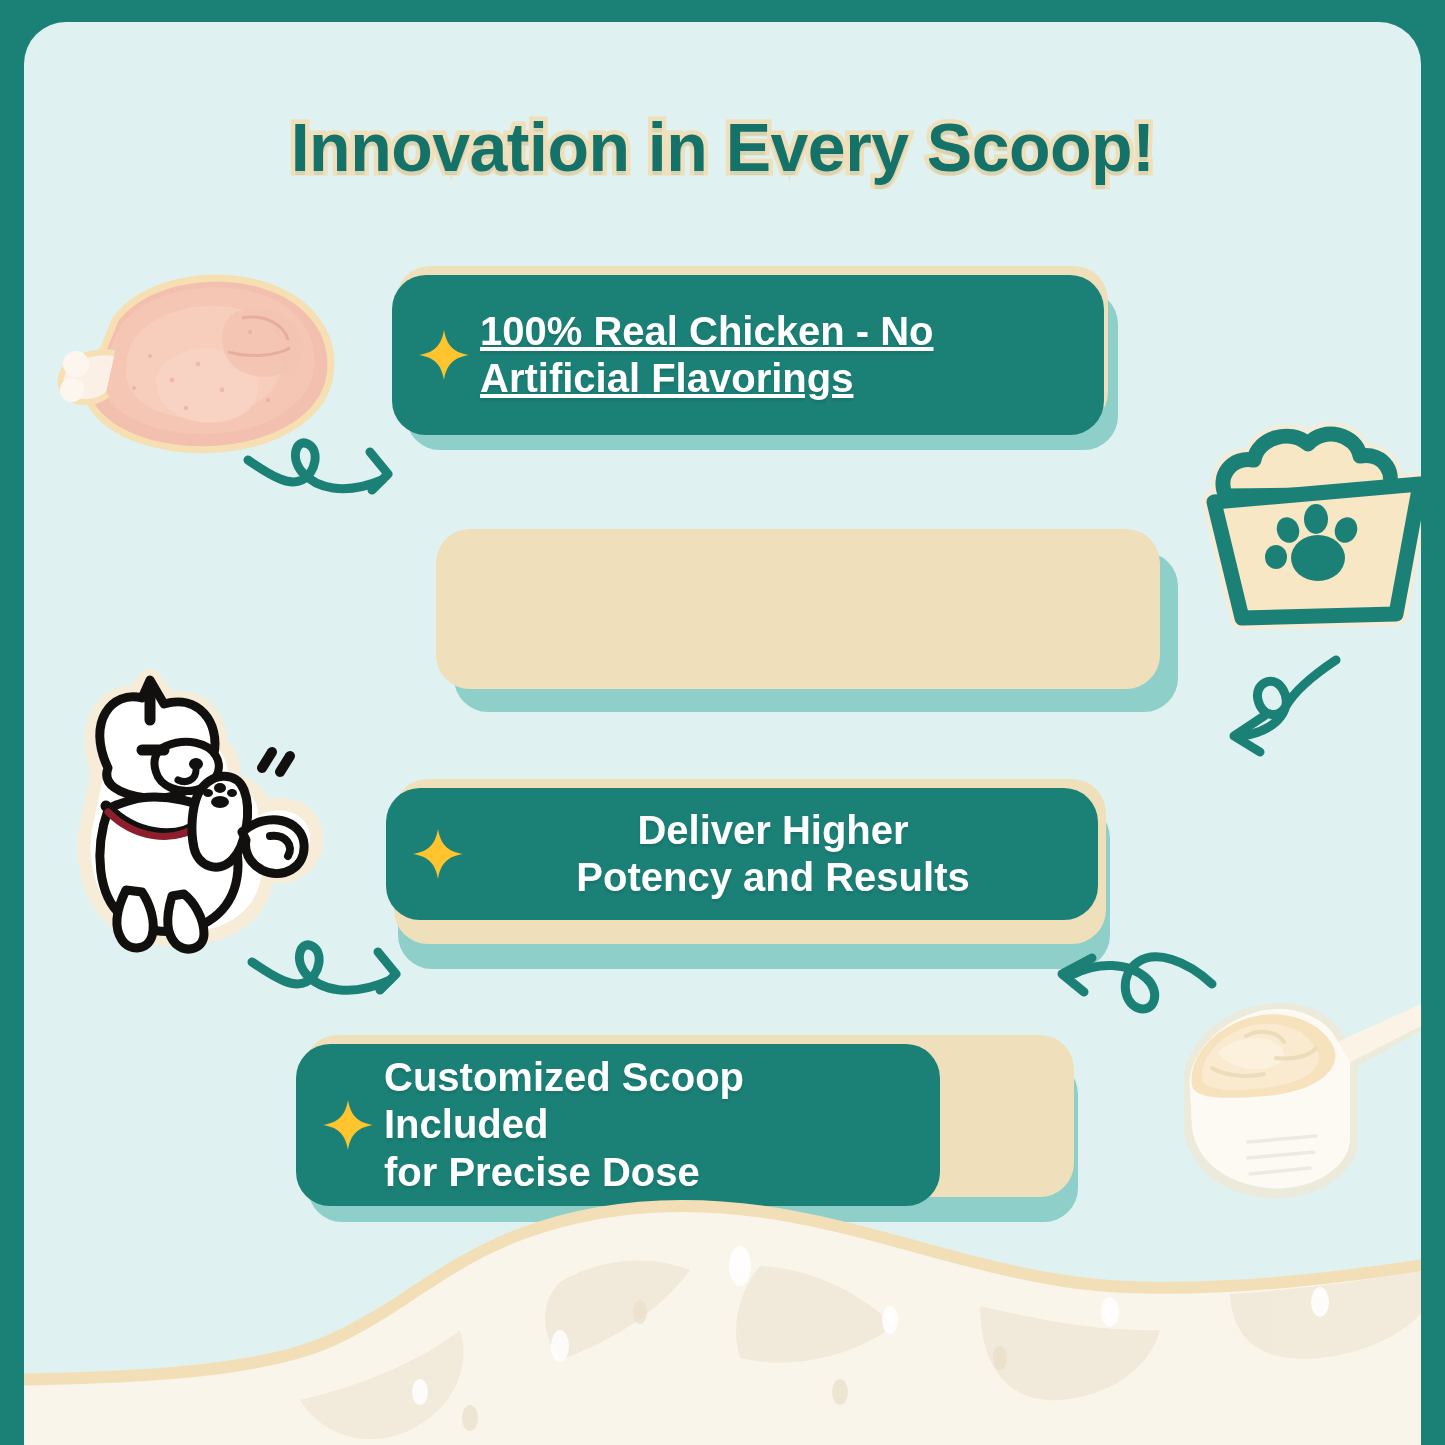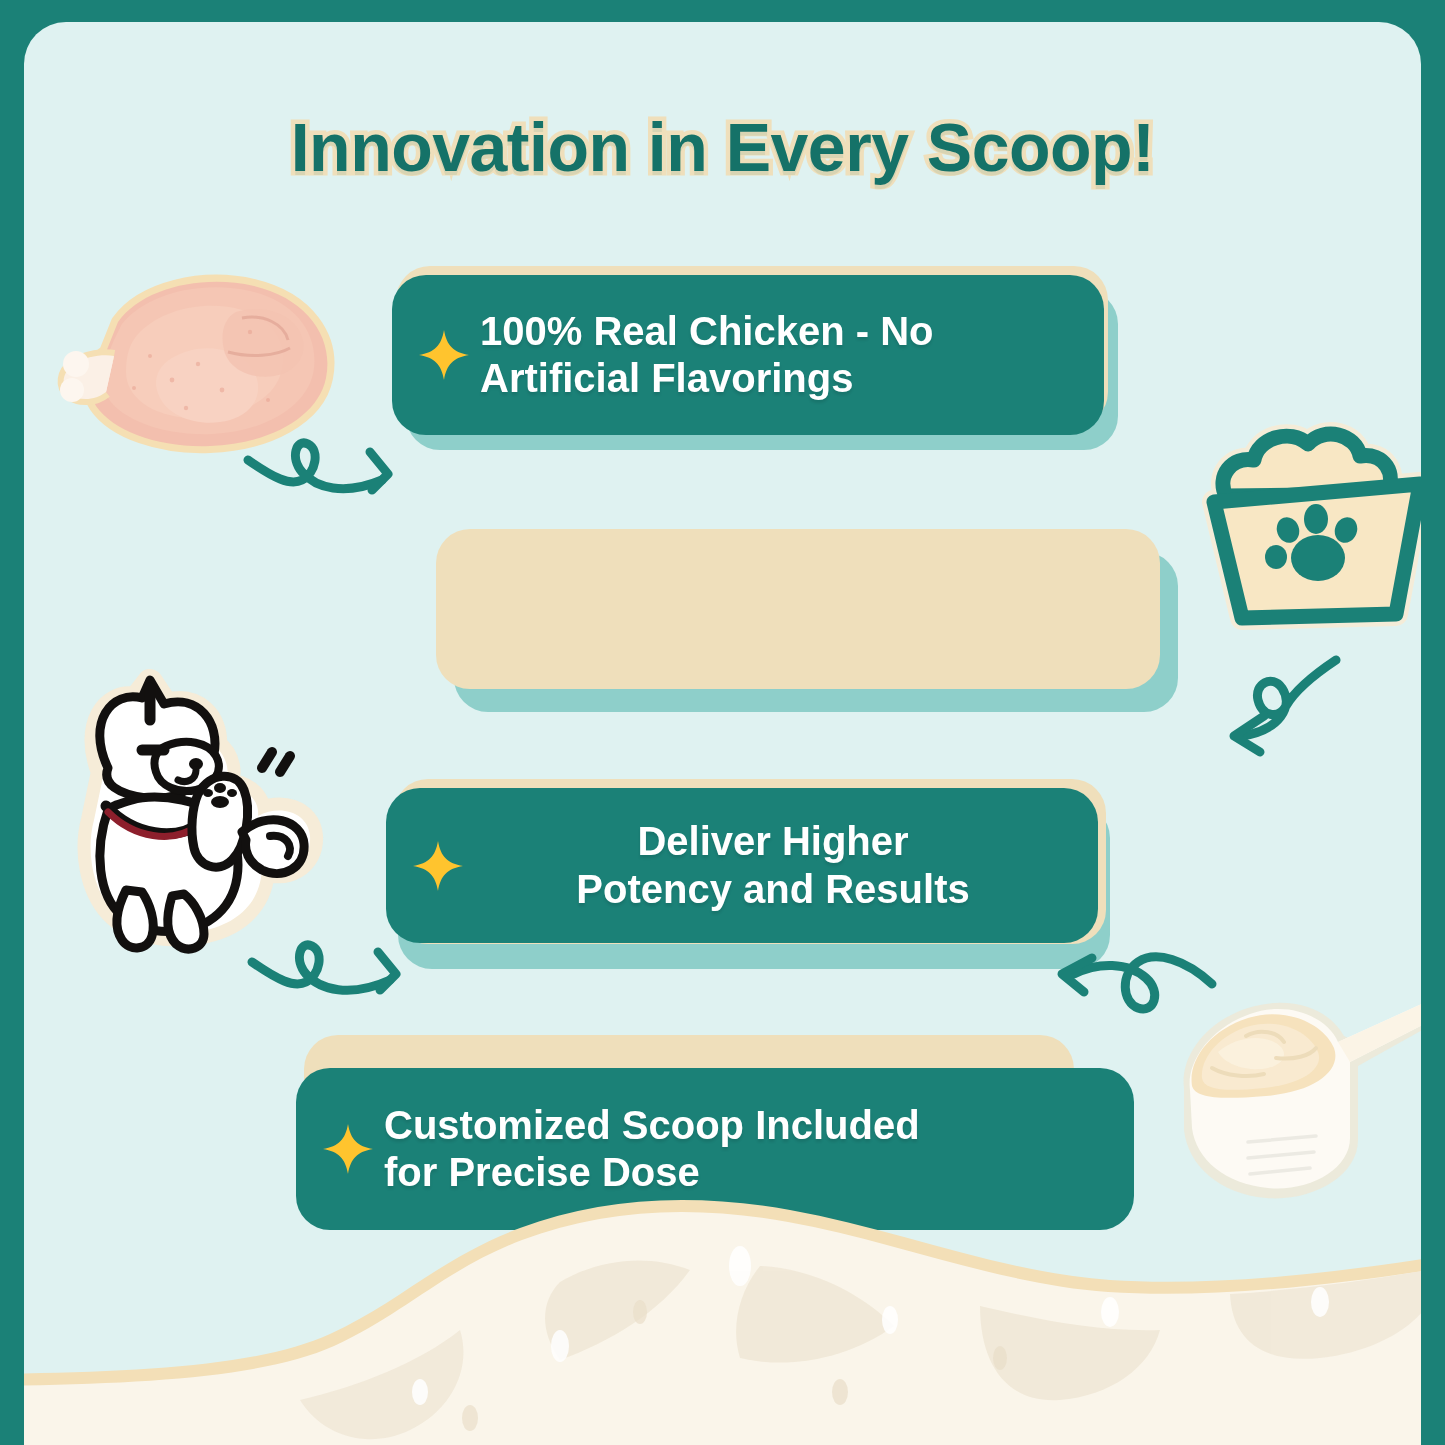--- a/index.html
+++ b/index.html
@@ -65,33 +65,33 @@
   .btext{
     flex:1 1 auto;
     font-size:40px;font-weight:bold;line-height:1.18;
     text-align:center;
     text-shadow:0 3px 3px rgba(0,0,0,.10);
     white-space:pre-line;
   }
   .btext.lead{text-align:left;}
 
   
-  #b1{left:368px;top:253px;width:712px;height:160px;}
+  #b1{left:368px;top:253px;width:712px;height:160px;text-decoration:underline;}
   #b1e{left:372px;top:244px;width:712px;height:160px;}
   #b1s{left:382px;top:268px;width:712px;height:160px;}
 
   #b2{left:420px;top:516px;width:724px;height:160px;}
   #b2e{left:412px;top:507px;width:724px;height:160px;}
   #b2s{left:430px;top:530px;width:724px;height:160px;}
 
-  #b3{left:362px;top:766px;width:712px;height:155px;align-items:center;}
+  #b3{left:362px;top:766px;width:712px;height:132px;align-items:center;}
   #b3e{left:370px;top:757px;width:712px;height:165px;}
   #b3s{left:374px;top:782px;width:712px;height:165px;}
 
-  #b4{left:272px;top:1022px;width:838px;height:162px;margin-top:24px;}
+  #b4{left:272px;top:1022px;width:644px;height:162px;}
   #b4e{left:280px;top:1013px;width:770px;height:162px;}
   #b4s{left:284px;top:1038px;width:770px;height:162px;}
 
   
   .art{position:absolute;z-index:5;}
   #chicken{left:-2px;top:238px;width:320px;height:200px;}
   #bowl{left:1168px;top:396px;width:250px;height:215px;}
   #dog{left:22px;top:638px;width:290px;height:320px;}
   #scoop{left:1128px;top:958px;width:300px;height:250px;z-index:9;}
 

